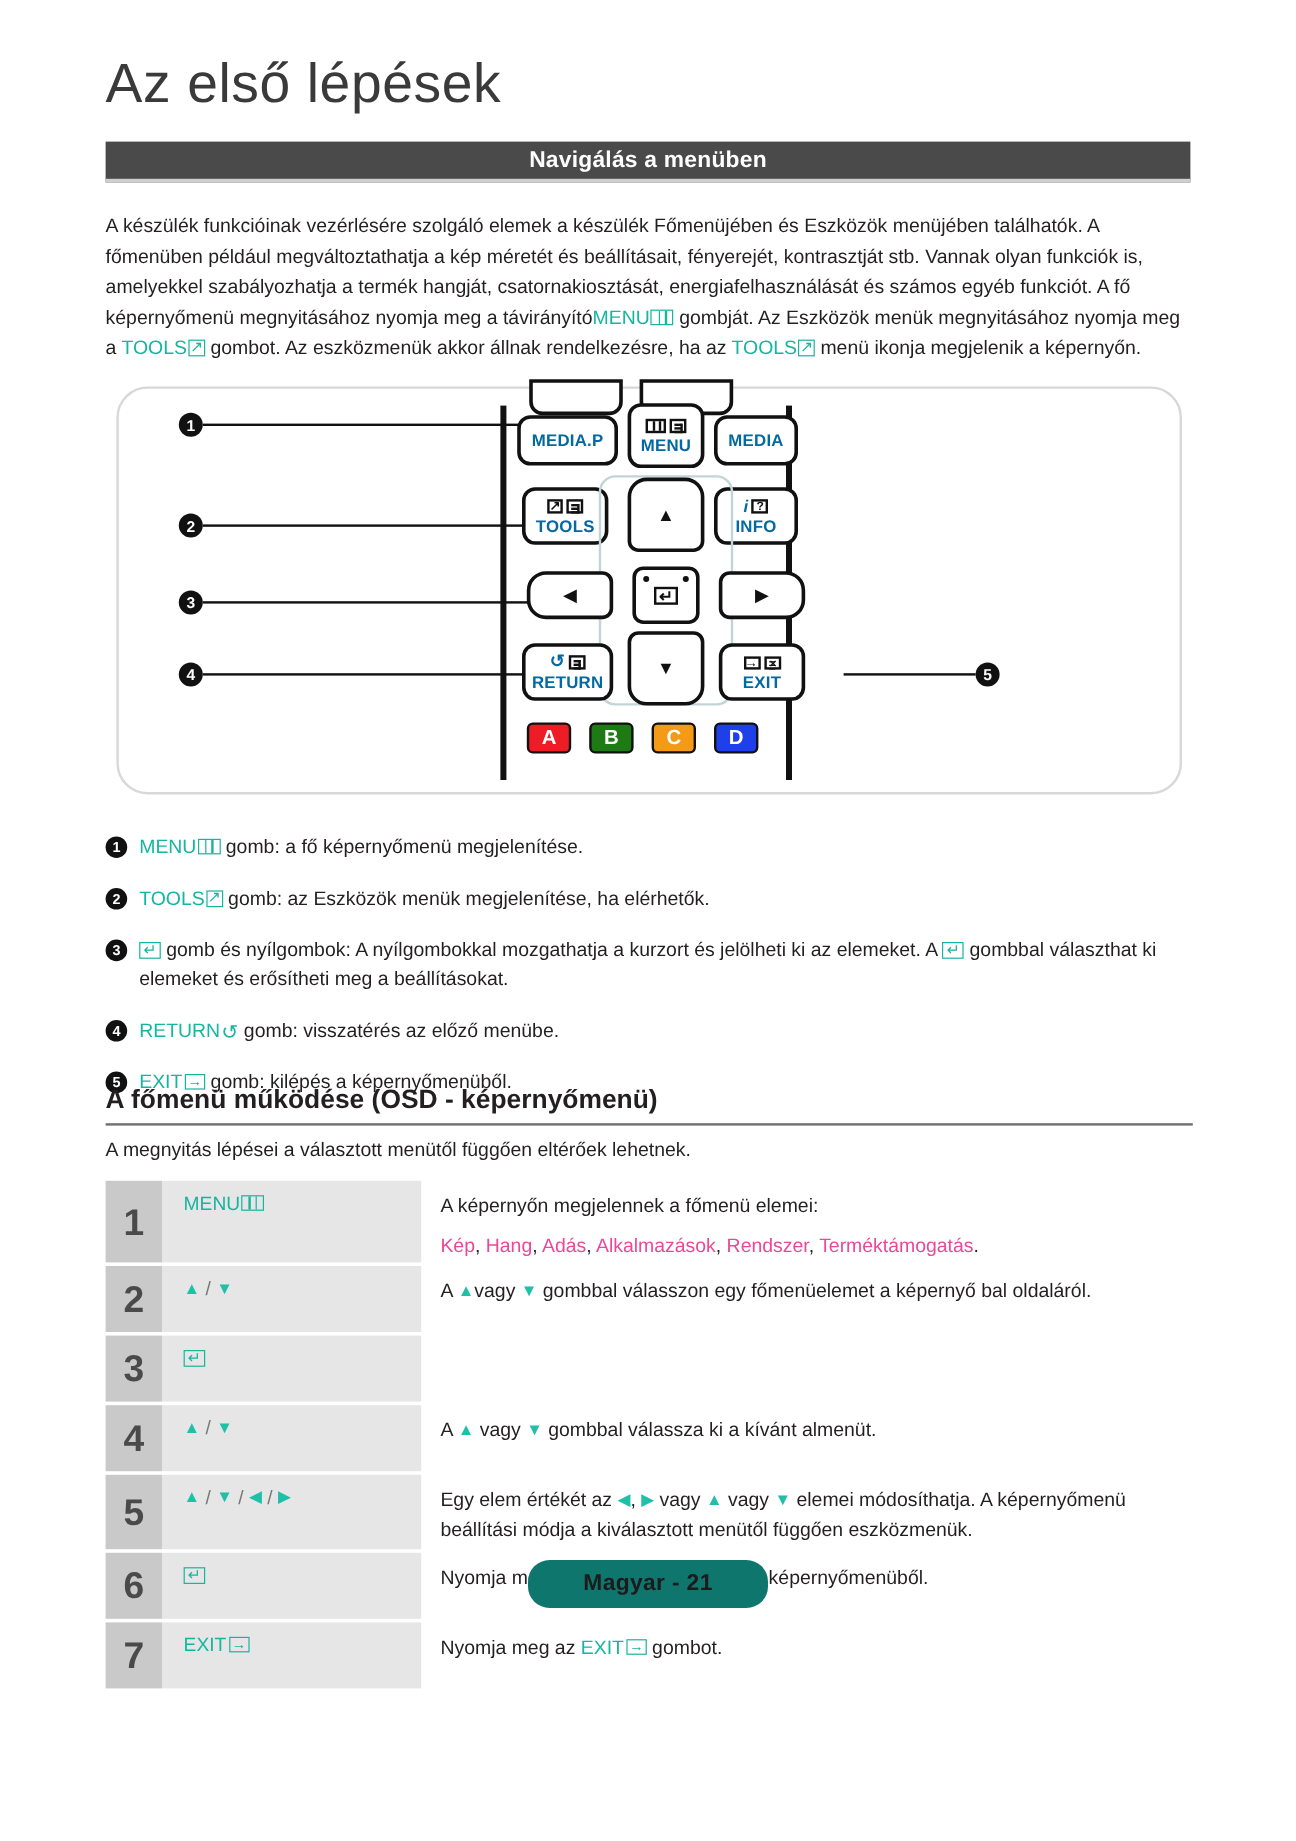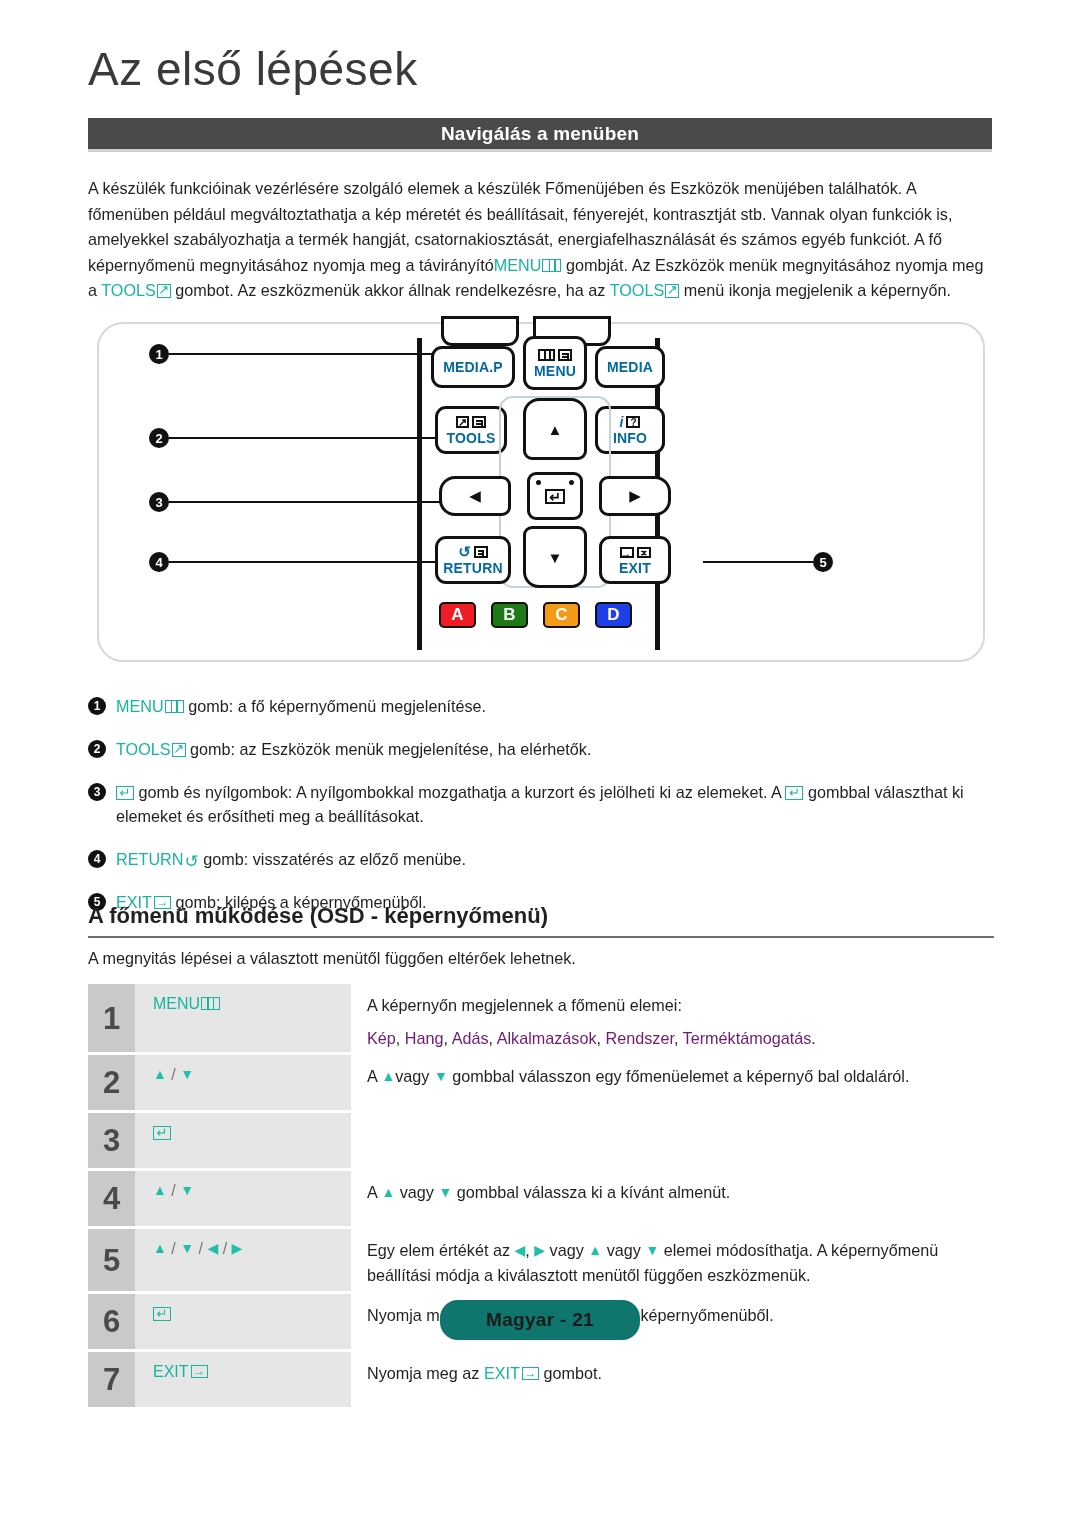--- a/index.html
+++ b/index.html
@@ -34,21 +34,21 @@
     color:#ffffff; font-size:19px; font-weight:bold; letter-spacing:0.2px;
   }
 
   
   .intro {
     position:absolute; left:88px; top:176px; width:906px;
     font-size:16.2px; line-height:25.5px; color:#231f20;
     text-align:left;
   }
   .tl { color:#16b5a0; white-space:nowrap; }
-  .sky { color:#701a75; }
+  .sky { color:#ec4899; }
 
   .ic-menu { position:relative; display:inline-block; width:19px; height:13px;
              border:1.6px solid #16b5a0; vertical-align:-1px; margin-left:1px; }
   .ic-menu:before, .ic-menu:after {
     content:""; position:absolute; top:0; bottom:0; width:1.6px; background:#16b5a0; }
   .ic-menu:before { left:5.2px; } .ic-menu:after { left:10.6px; }
 
   .ic-tools { position:relative; display:inline-block; width:14px; height:14px;
               border:1.6px solid #16b5a0; vertical-align:-2px; margin-left:1px;}
   .ic-tools:before { content:"↗"; position:absolute; left:0; right:0; top:-5px;

